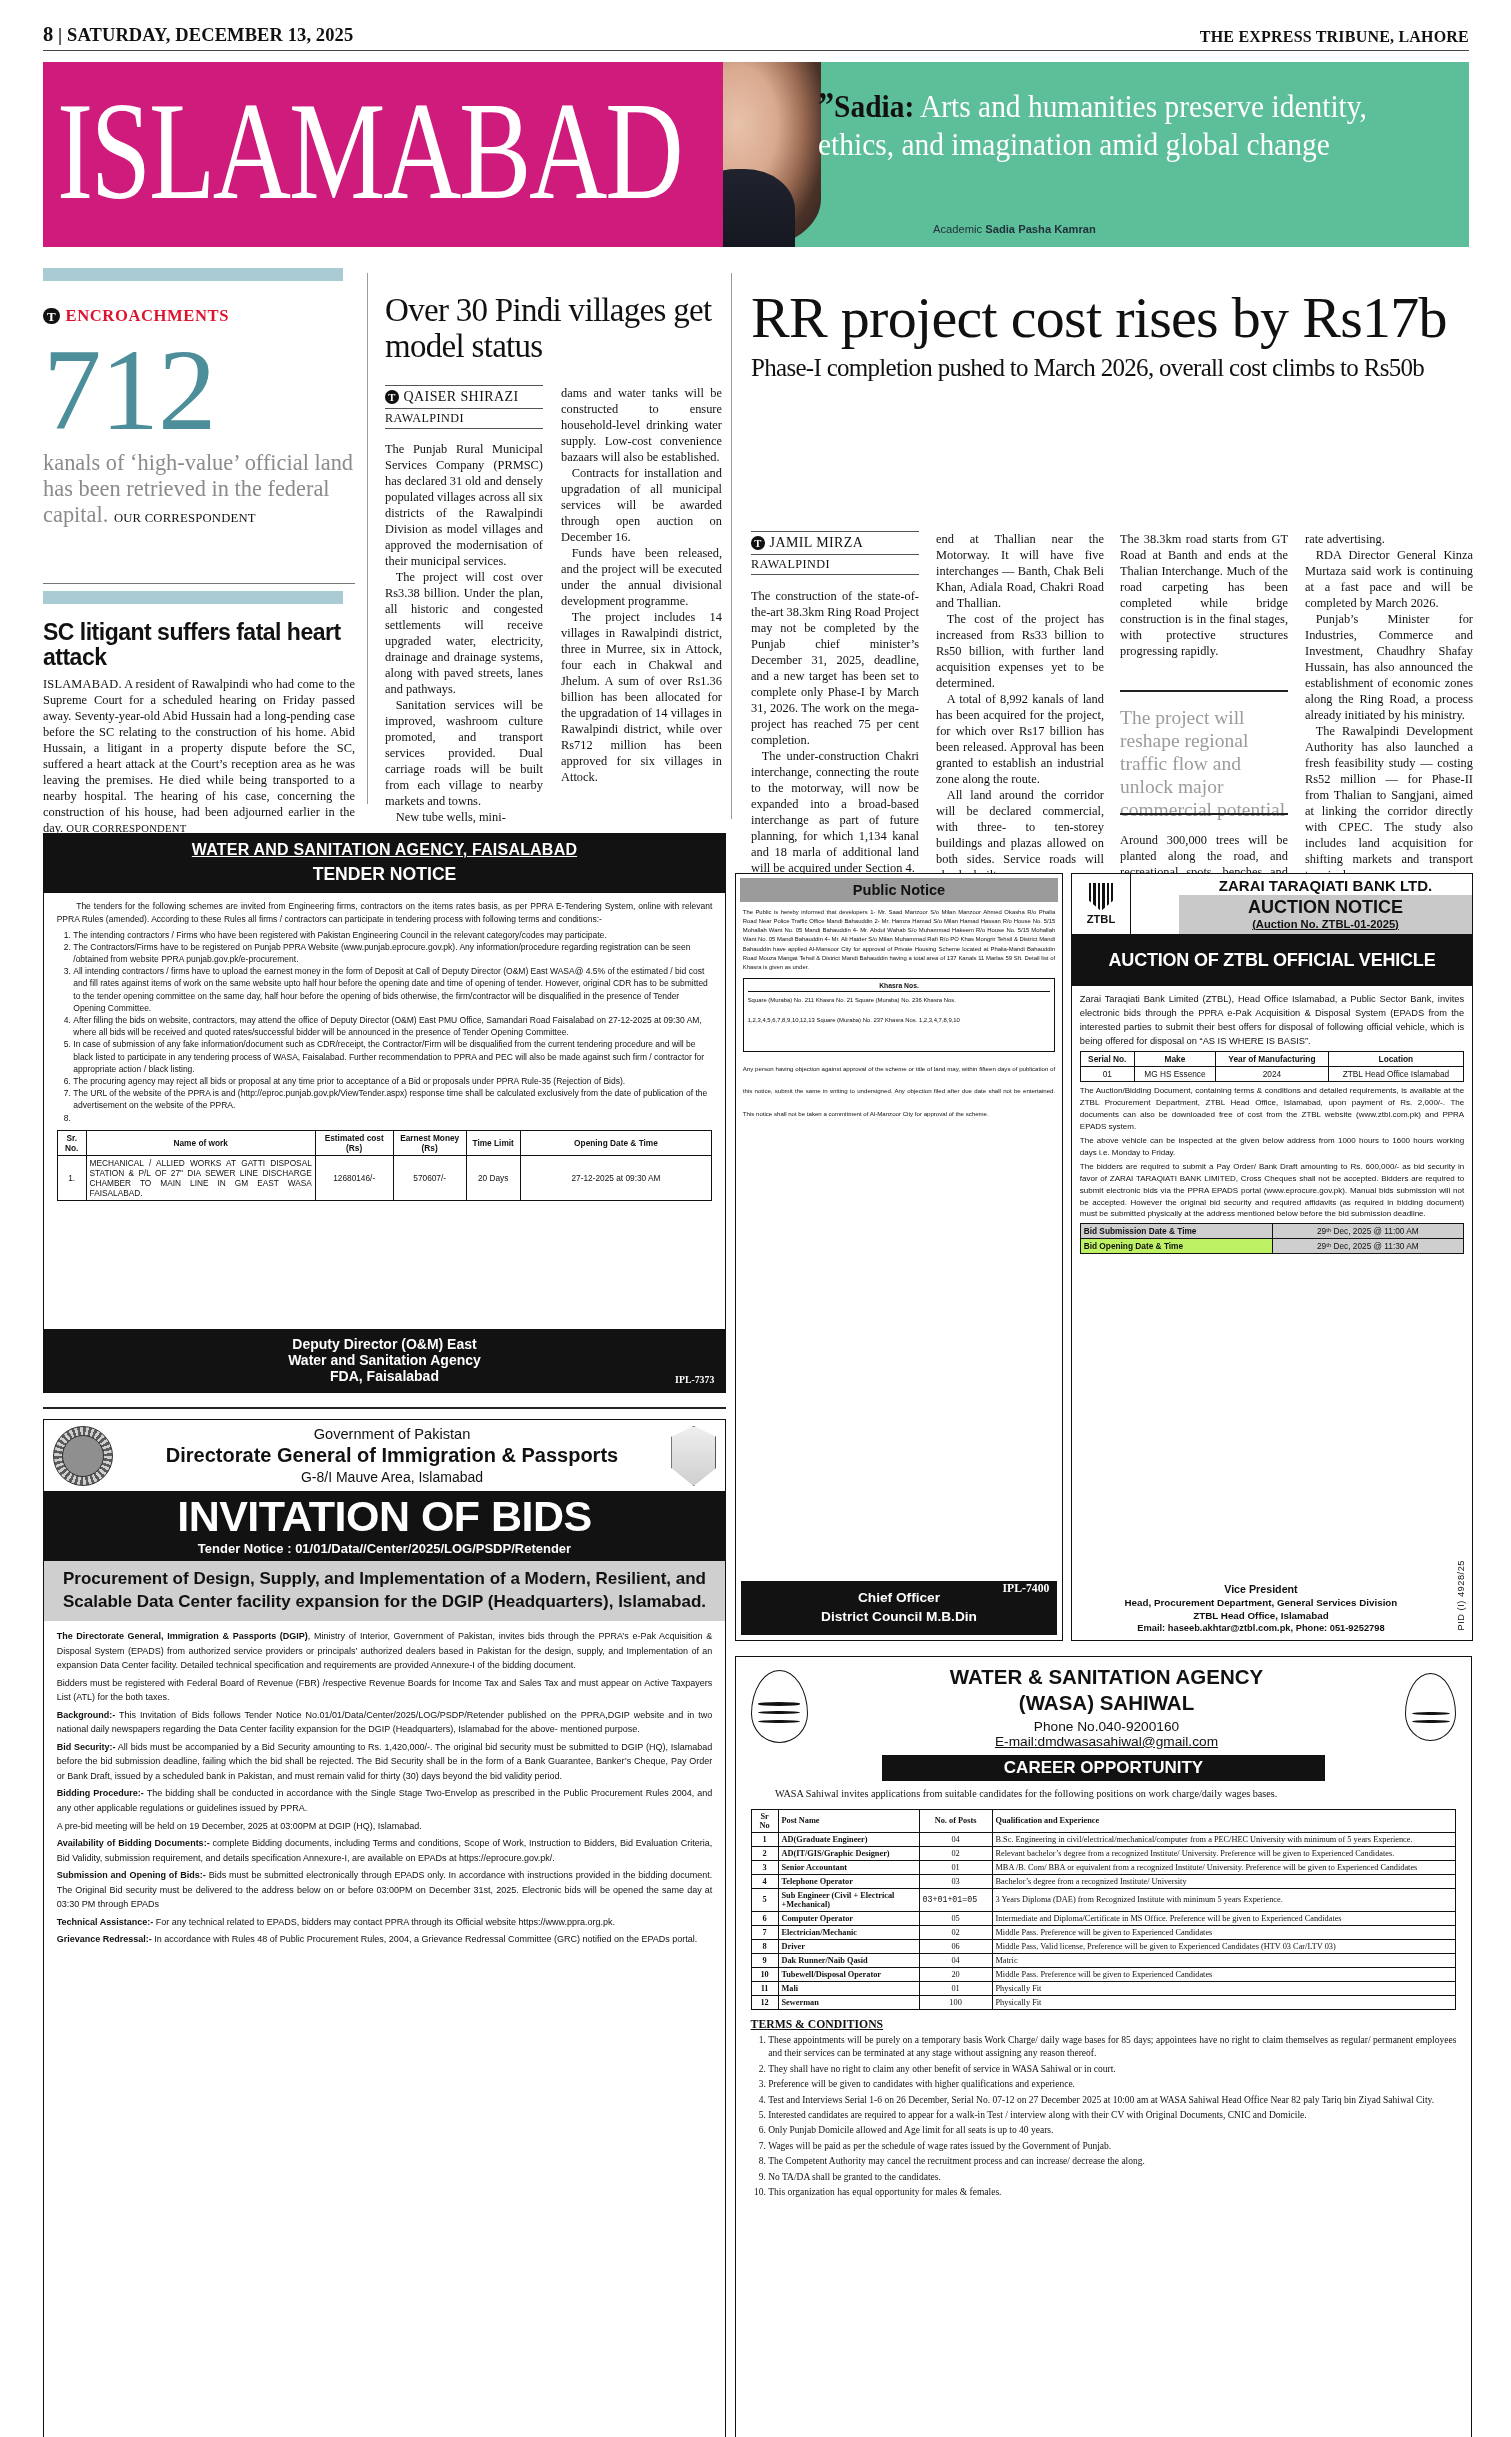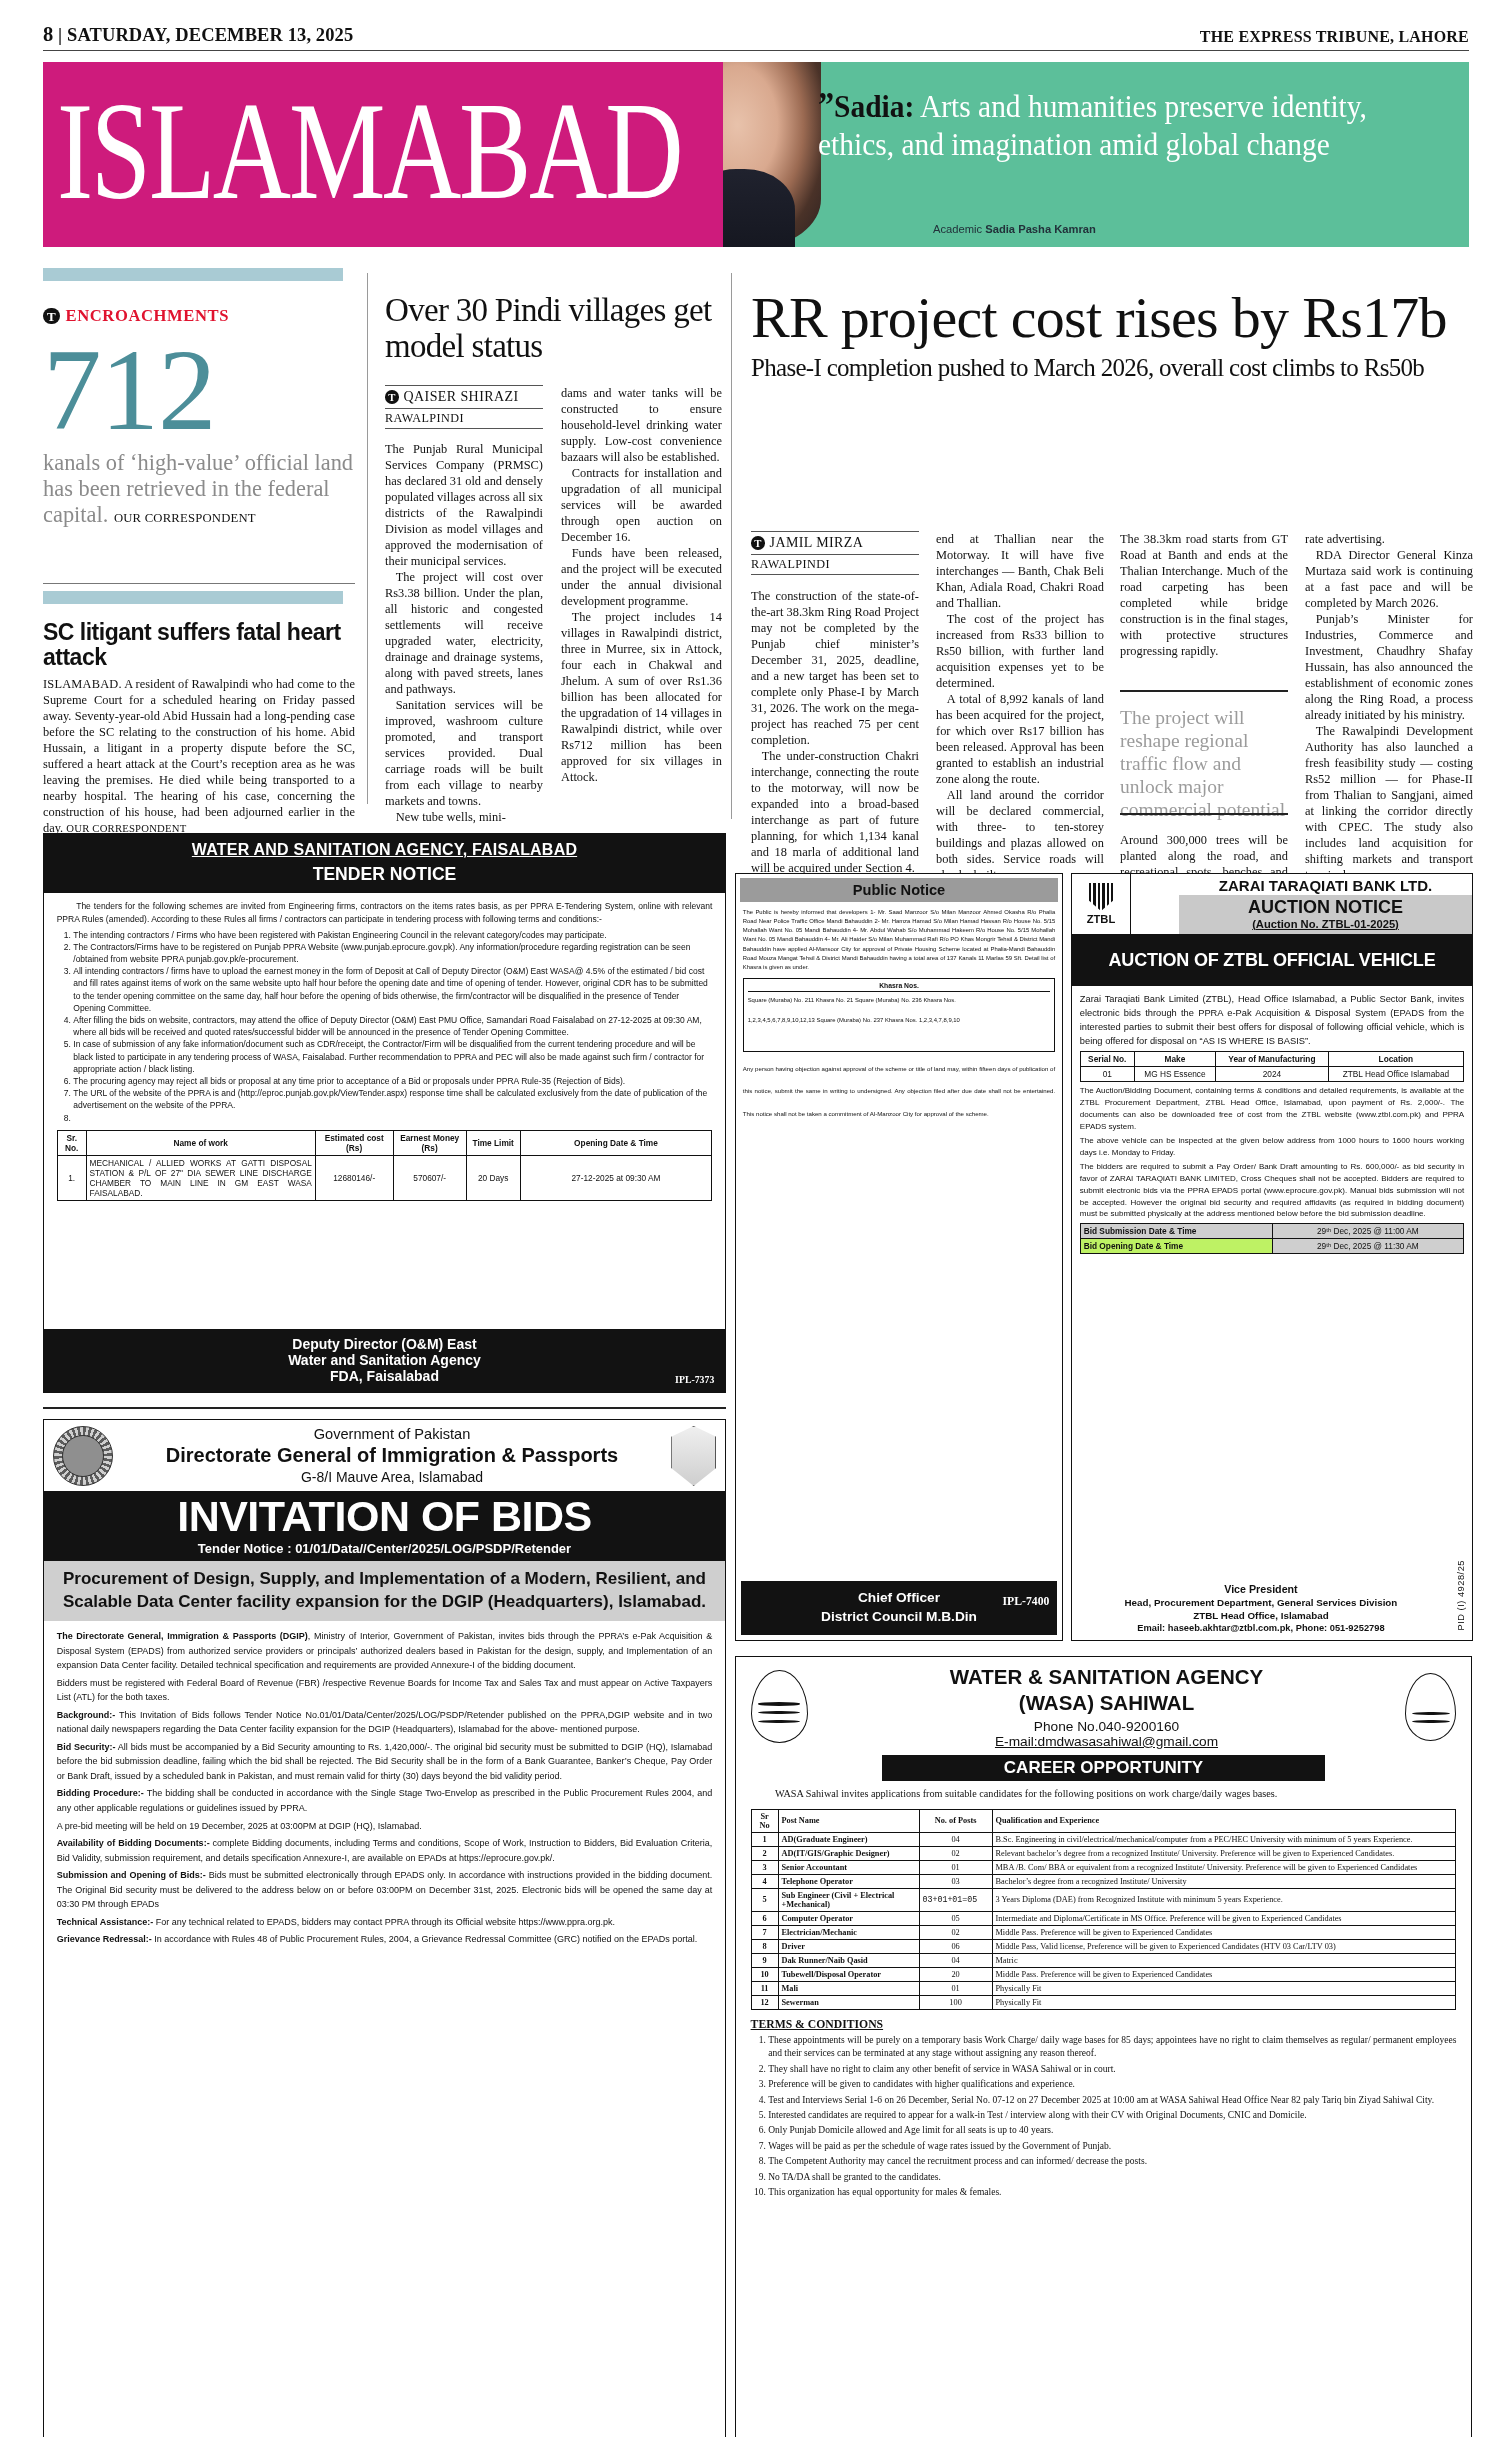--- a/index.html
+++ b/index.html
@@ -316,21 +316,21 @@
         <div style="text-align:center; font-family:'Liberation Sans',sans-serif; font-weight:700; font-size:6.8px; border-bottom:0.7px solid #111; padding-bottom:2px;">Khasra Nos.</div>
         <div style="font-family:'Liberation Sans',sans-serif; font-size:5.9px; line-height:10.7px; margin-top:2.9px;">Square (Muraba) No. 211 Khasra No. 21 Square (Muraba) No. 236 Khasra Nos.</div>
         <div style="font-family:'Liberation Sans',sans-serif; font-size:5.9px; line-height:10.7px; margin-top:8.8px;">1,2,3,4,5,6,7,8,9,10,12,13 Square (Muraba) No. 237 Khasra Nos. 1,2,3,4,7,8,9,10</div>
         <div style="height:21.5px;"></div>
       </div>
       <p style="font-family:'Liberation Sans',sans-serif; font-size:6.1px; line-height:22.4px; text-align:justify; margin:0;">Any person having objection against approval of the scheme or title of land may, within fifteen days of publication of this notice, submit the same in writing to undersigned. Any objection filed after due date shall not be entertained. This notice shall not be taken a commitment of Al-Manzoor City for approval of the scheme.</p>
     </div>
     <div class="ad-blackbar" style="position:absolute; left:4.9px; right:4.9px; bottom:4.9px; padding:8.8px 0 10.7px;">
       <div style="font-size:13.7px;">Chief Officer</div>
       <div style="font-size:13.7px; margin-top:4.9px;">District Council M.B.Din</div>
-      <div class="ipl" style="position:absolute; right:7.8px; top:14px; color:#fff; font-size:11.7px;">IPL-7400</div>
+      <div class="ipl" style="position:absolute; right:7.8px; top:1px; color:#fff; font-size:11.7px;">IPL-7400</div>
     </div>
   </div>
 
   <div class="adbox" style="left:1071px; top:873px; width:402px; height:768px; border-width:1.5px;">
     <div style="display:flex; border-bottom:1.5px solid #111;">
       <div style="width:59px; border-right:1.5px solid #111; display:flex; flex-direction:column; align-items:center; justify-content:center; padding:2.9px 0;">
         <div style="width:25px;height:28px;background:
              repeating-linear-gradient(90deg,#111 0 2.4px,#fff 2.4px 4.4px);
              clip-path: polygon(0 0,100% 0,100% 62%,50% 100%,0 62%);"></div>
         <div style="font-family:'Liberation Sans',sans-serif; font-weight:700; font-size:11.2px; margin-top:2px;">ZTBL</div>
@@ -526,21 +526,21 @@
 
       <div style="font-family:'Liberation Serif',serif; font-weight:700; font-size:11.7px; text-decoration:underline; margin:7.8px 0 3.9px;">TERMS &amp; CONDITIONS</div>
       <ol class="tc">
         <li>These appointments will be purely on a temporary basis Work Charge/ daily wage bases for 85 days; appointees have no right to claim themselves as regular/ permanent employees and  their services can be terminated at any stage without assigning any reason thereof.</li>
         <li>They shall have no right to claim any other benefit of service in WASA Sahiwal or in court.</li>
         <li>Preference will be given to candidates with higher qualifications and experience.</li>
         <li>Test and Interviews Serial 1-6 on 26 December, Serial No. 07-12 on 27 December 2025 at 10:00 am at WASA  Sahiwal Head Office Near 82 paly Tariq bin Ziyad Sahiwal City.</li>
         <li>Interested candidates are required to appear for a walk-in Test / interview along with their CV with Original Documents, CNIC and Domicile.</li>
         <li>Only Punjab Domicile allowed and Age limit for all seats is up to 40 years.</li>
         <li>Wages will be paid as per the schedule of wage rates issued by the Government of Punjab.</li>
-        <li>The Competent Authority may cancel the recruitment process and can informed/ decrease the posts.</li>
+        <li>The Competent Authority may cancel the recruitment process and can increase/ decrease the along.</li>
         <li>No TA/DA shall be granted to the candidates.</li>
         <li>This organization has equal opportunity for males &amp; females.</li>
       </ol>
     </div>
 
   </div>
 
 </div>
 
 

